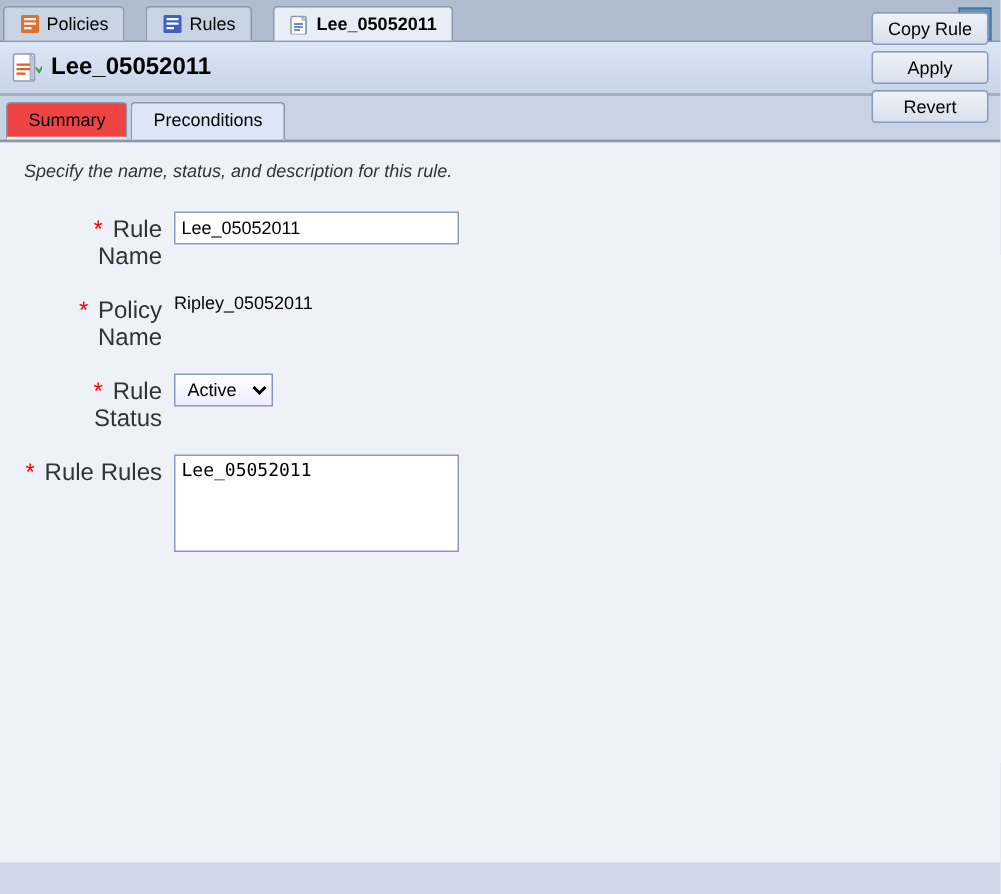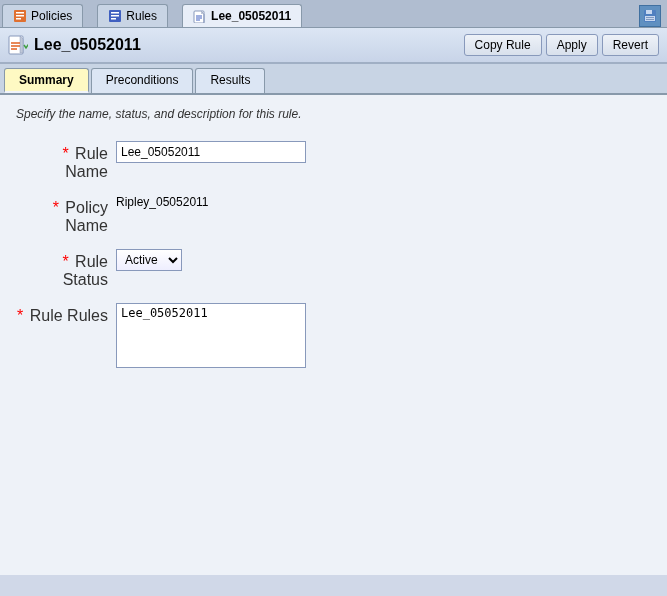--- a/index.html
+++ b/index.html
@@ -67,20 +67,21 @@
     }
     .header-title {
       font-size: 16px;
       font-weight: bold;
       color: #000;
       flex: 1;
     }
     .header-buttons {
       display: flex;
       gap: 4px;
+      flex-direction: column;
     }
     .btn {
       padding: 3px 10px;
       font-size: 12px;
       background: linear-gradient(to bottom, #eef2f8, #d8e0ec);
       border: 1px solid #8899bb;
       border-radius: 3px;
       cursor: pointer;
       color: #000;
     }
@@ -99,22 +100,22 @@
       background: #dce6f4;
       border: 1px solid #8899aa;
       border-bottom: none;
       border-radius: 3px 3px 0 0;
       cursor: pointer;
       font-size: 12px;
       color: #000;
       margin-right: 2px;
     }
     .inner-tab.active {
-      background: #fef9c3;
-      font-weight: bold;
+      background: #ef4444;
+      font-weight: normal;
       border-bottom: 2px solid #f0f4fc;
     }
 
     
     .main-content {
       background: #eef2f8;
       padding: 12px 16px;
       min-height: 480px;
     }
     .description-text {
@@ -253,23 +254,20 @@
   </div>
 </div>
 
 <div class="inner-tabs">
   <div class="inner-tab active">
     <span>Summary</span>
   </div>
   <div class="inner-tab">
     <span>Preconditions</span>
   </div>
-  <div class="inner-tab">
-    <span>Results</span>
-  </div>
 </div>
 
 <div class="main-content">
   <p class="description-text">Specify the name, status, and description for this rule.</p>
 
   <div class="form-row">
     <div class="form-label">
       <span class="required-star">*</span>
       <span>Rule Name</span>
     </div>

